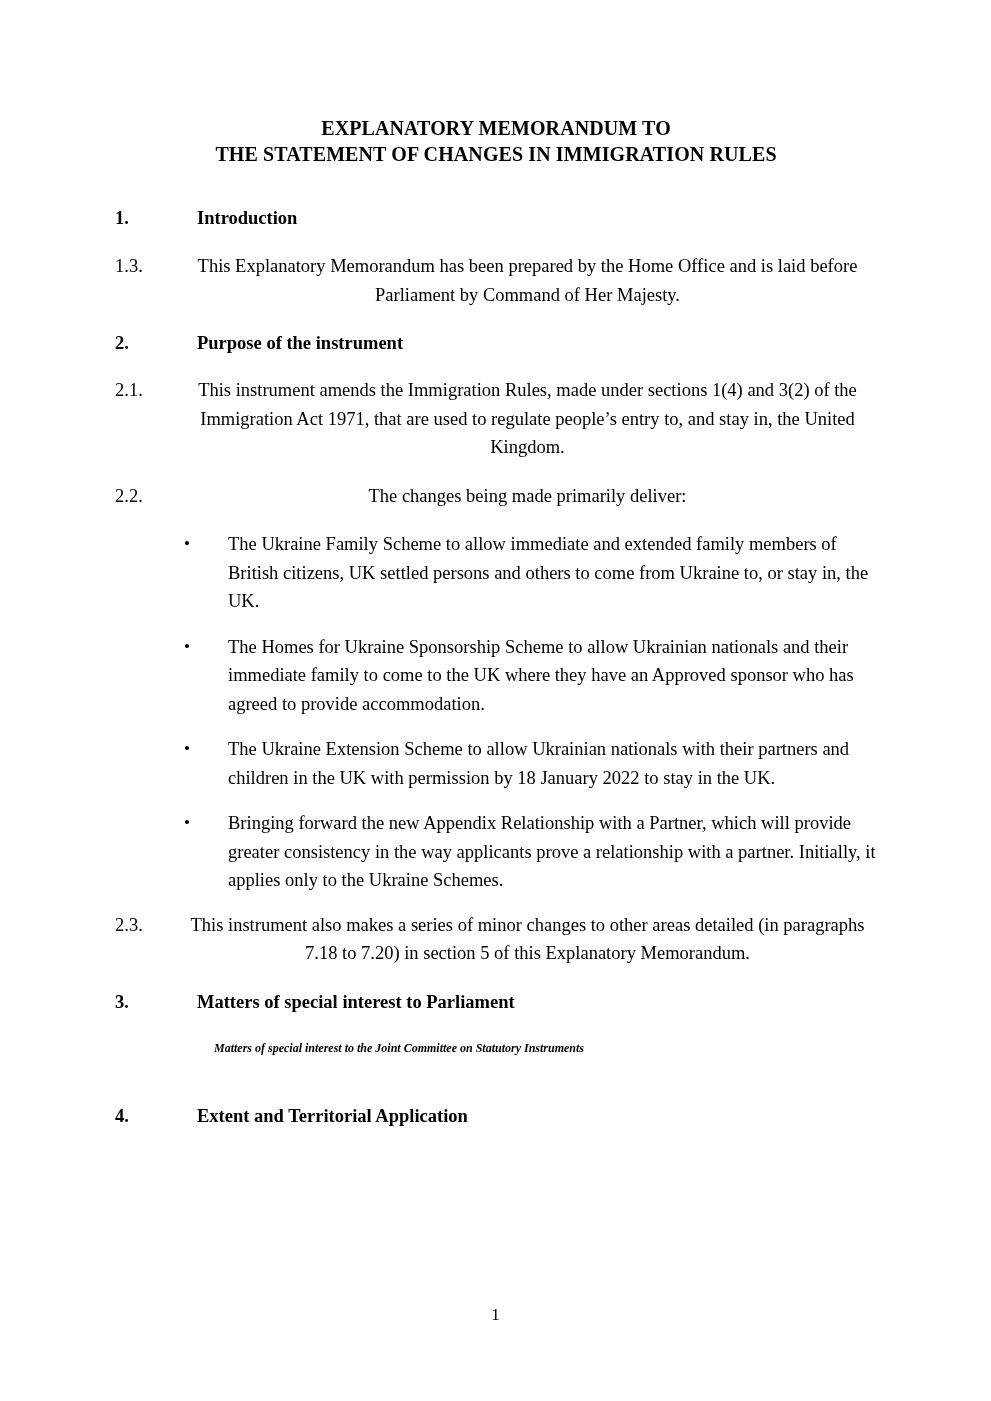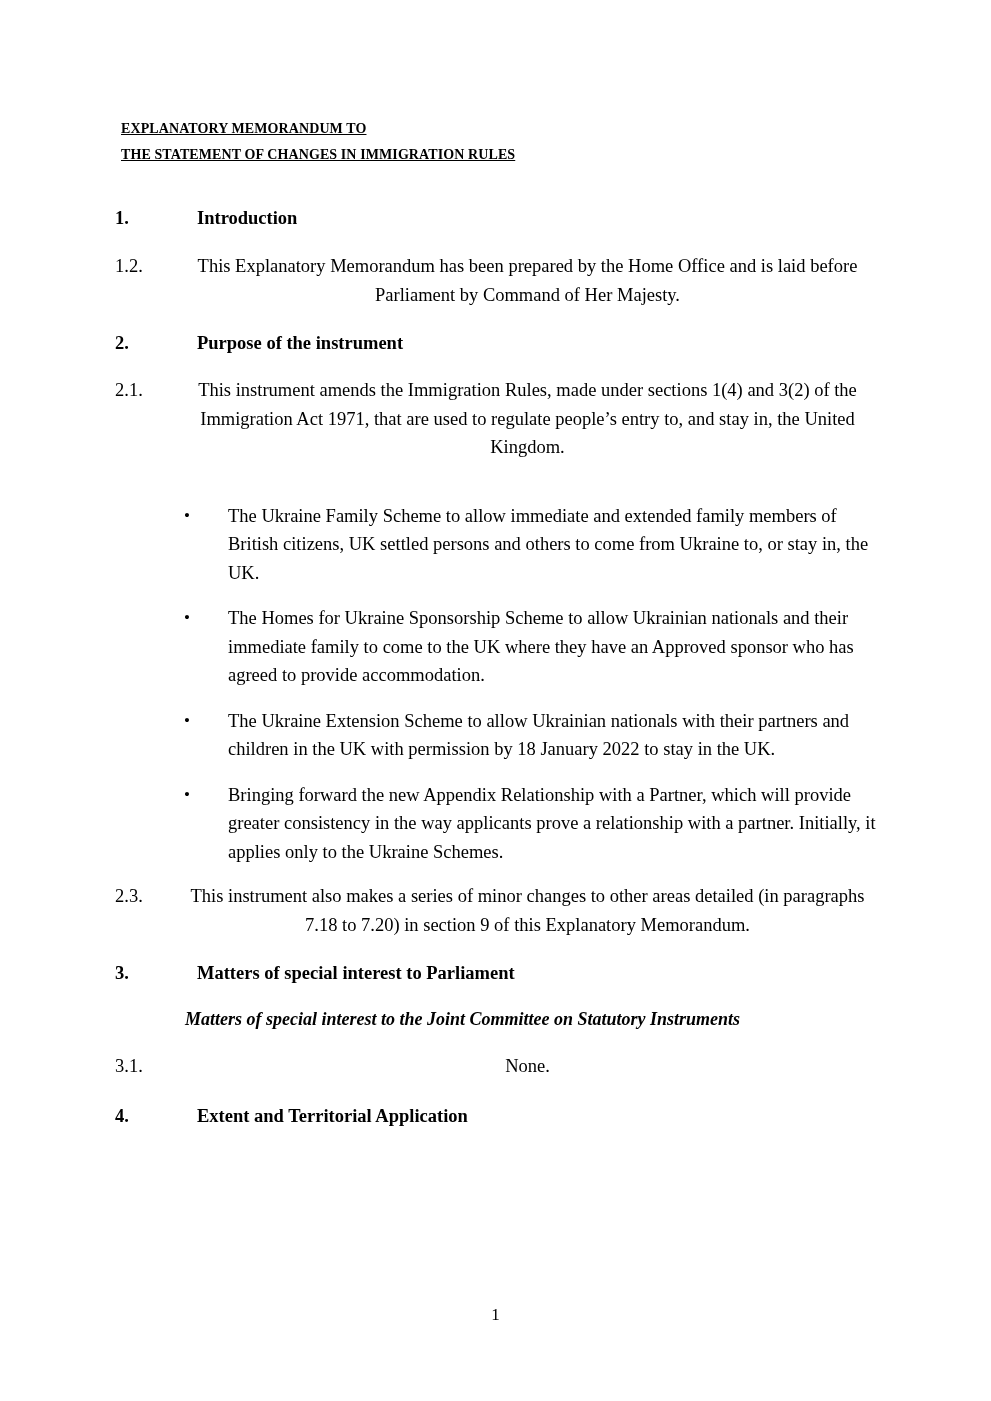--- a/index.html
+++ b/index.html
@@ -23,27 +23,27 @@
   }
   .content {
     position: absolute;
     left: 115px;
     top: 116px;
     width: 762px;
   }
 
   
   .doc-title {
+    text-align: center;
     font-weight: bold;
-    font-size: 14px;
+    font-size: 20px;
     line-height: 25.5px;
     letter-spacing: 0.1px;
     margin: 0 0 0 0;
     padding: 0 6px;
-    text-decoration: underline;
   }
   .doc-title .tline { display: block; white-space: nowrap; }
 
   
   .section-head {
     display: flex;
     font-weight: bold;
     font-size: 18.5px;
     line-height: 24px;
     margin: 0;
@@ -67,23 +67,23 @@
   }
   .para .txt {
     flex: 1 1 auto;
     text-align: center;
   }
 
   
   .subhead {
     font-weight: bold;
     font-style: italic;
-    font-size: 18px;
+    font-size: 12px;
     line-height: 24px;
-    margin: 0 0 0 70px;
+    margin: 0 0 0 99px;
   }
 
   
   .bullets { margin: 0; }
   .bullet {
     display: flex;
     font-size: 18.5px;
     line-height: 28.5px;
     margin: 0 0 0 69px;
     width: 693px;
@@ -143,40 +143,44 @@
     <div class="gap-title-s1"></div>
 
     <div class="section-head">
       <span class="num">1.</span>
       <span class="txt">Introduction</span>
     </div>
 
     <div class="gap-s1-p11"></div>
 
     <div class="para">
-      <span class="num">1.2.</span>
+      <span class="num">1.3.</span>
       <span class="txt">This Explanatory Memorandum has been prepared by the Home Office and is laid before Parliament by Command of Her Majesty.</span>
     </div>
 
     <div class="gap-p11-s2"></div>
 
     <div class="section-head">
       <span class="num">2.</span>
       <span class="txt">Purpose of the instrument</span>
     </div>
 
     <div class="gap-s2-p21"></div>
 
     <div class="para">
       <span class="num">2.1.</span>
       <span class="txt">This instrument amends the Immigration Rules, made under sections 1(4) and 3(2) of the Immigration Act 1971, that are used to regulate people’s entry to, and stay in, the United Kingdom.</span>
     </div>
 
     <div class="gap-p21-p22"></div>
 
+    <div class="para">
+      <span class="num">2.2.</span>
+      <span class="txt">The changes being made primarily deliver:</span>
+    </div>
 
     <div class="gap-p22-bul"></div>
 
     <div class="bullets">
 
       <div class="bullet">
         <span class="dot">•</span>
         <span class="btxt">The Ukraine Family Scheme to allow immediate and extended family members of British citizens, UK settled persons and others to come from Ukraine to, or stay in, the UK.</span>
       </div>
 
@@ -200,40 +204,36 @@
         <span class="dot">•</span>
         <span class="btxt">Bringing forward the new Appendix Relationship with a Partner, which will provide greater consistency in the way applicants prove a relationship with a partner.  Initially, it applies only to the Ukraine Schemes.</span>
       </div>
 
     </div>
 
     <div class="gap-bul-p23"></div>
 
     <div class="para">
       <span class="num">2.3.</span>
-      <span class="txt">This instrument also makes a series of minor changes to other areas detailed (in paragraphs 7.18 to 7.20) in section 9 of this Explanatory Memorandum.</span>
+      <span class="txt">This instrument also makes a series of minor changes to other areas detailed (in paragraphs 7.18 to 7.20) in section 5 of this Explanatory Memorandum.</span>
     </div>
 
     <div class="gap-p23-s3"></div>
 
     <div class="section-head">
       <span class="num">3.</span>
       <span class="txt">Matters of special interest to Parliament</span>
     </div>
 
     <div class="gap-s3-sub"></div>
 
     <div class="subhead">Matters of special interest to the Joint Committee on Statutory Instruments</div>
 
     <div class="gap-sub-p31"></div>
 
-    <div class="para">
-      <span class="num">3.1.</span>
-      <span class="txt">None.</span>
-    </div>
 
     <div class="gap-p31-s4"></div>
 
     <div class="section-head">
       <span class="num">4.</span>
       <span class="txt">Extent and Territorial Application</span>
     </div>
 
     <div class="gap-s4-p41"></div>
 

